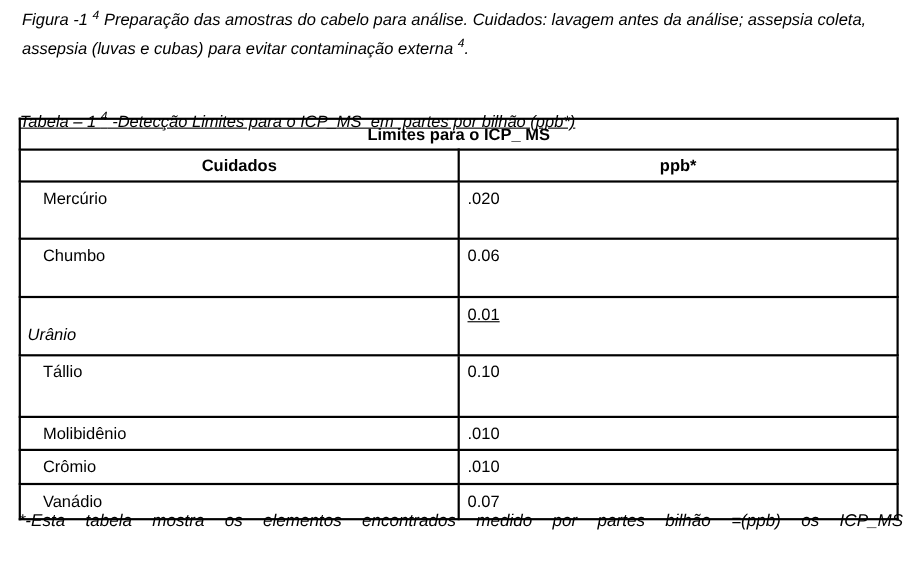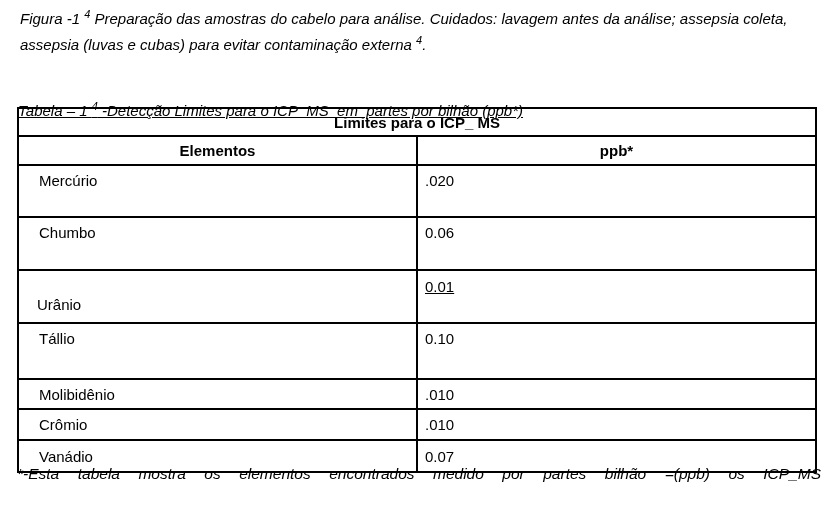--- a/index.html
+++ b/index.html
@@ -84,21 +84,22 @@
     vertical-align: middle;
   }
   td.cell-el  { padding-left: 20px; }
   td.cell-ppb { padding-left: 7px; }
   tr.row-mercurio td { height: 44px; }
   tr.row-chumbo td   { height: 45px; }
   tr.row-uranio td   { height: 42px; }
   tr.row-uranio td.cell-el {
     vertical-align: bottom;
     padding-bottom: 9px;
-    padding-left: 18px;
+    padding-left: 6px;
+    font-style: italic;
   }
   tr.row-uranio td.cell-ppb {
     vertical-align: top;
     padding-top: 7px;
     text-decoration: underline;
   }
   tr.row-tallio td    { height: 48px; }
   tr.row-molib td     { height: 28px; border-radius: 14px; }
   tr.row-cromio td    { height: 29px; margin-top: 44px; }
   tr.row-vanadio td   { height: 30px; }
@@ -132,21 +133,21 @@
   <p class="figure-caption"><span>Figura -1 </span><sup>4</sup><span> Preparação das amostras do cabelo para análise. Cuidados: lavagem antes da análise; assepsia coleta, assepsia (luvas e cubas) para evitar contaminação externa </span><sup>4</sup><span>.</span></p>
 
   <p class="table-caption"><span>Tabela – 1 </span><sup>4</sup><span> -Detecção Limites para o ICP_MS  em  partes por bilhão (ppb*)</span></p>
 
   <table class="limits-table">
     <tbody>
       <tr>
         <td colspan="2" class="merged-header-cell">Limites para o ICP_ MS</td>
       </tr>
       <tr>
-        <td class="col-header-cell col-el">Elementos</td>
+        <td class="col-header-cell col-el">Cuidados</td>
         <td class="col-header-cell col-ppb">ppb*</td>
       </tr>
       <tr class="row-tall row-mercurio">
         <td class="cell-el">Mercúrio</td>
         <td class="cell-ppb">.020</td>
       </tr>
       <tr class="row-tall row-chumbo">
         <td class="cell-el">Chumbo</td>
         <td class="cell-ppb">0.06</td>
       </tr>

